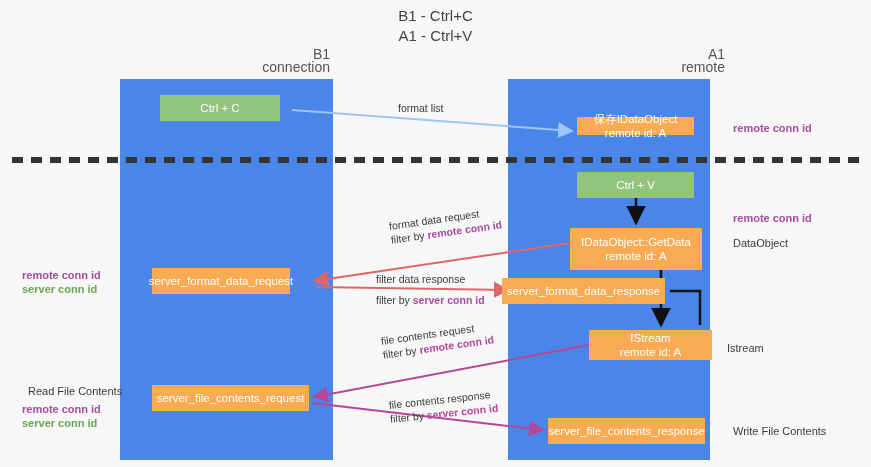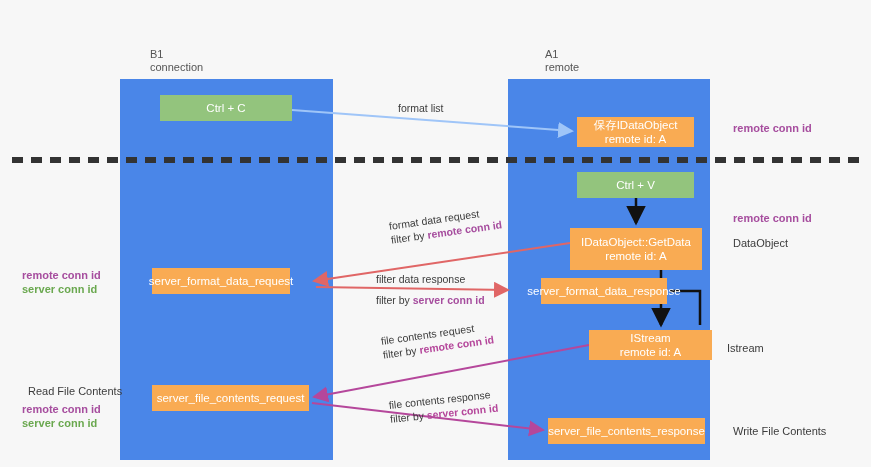--- a/index.html
+++ b/index.html
@@ -3,40 +3,40 @@
 <meta charset="utf-8">
 <style>
   html,body{margin:0;padding:0;background:#f7f7f7;}
   body{width:871px;height:467px;position:relative;overflow:hidden;
        font-family:"Liberation Sans","DejaVu Sans",sans-serif;color:#3c3c3c;}
   #stage{position:absolute;inset:0;}
   .abs{position:absolute;}
 
   .title{left:0;top:6px;width:871px;text-align:center;font-size:15px;line-height:20px;color:#444;}
 
-  .colhead{font-size:11px;line-height:13px;text-align:left;color:#555;}
+  .colhead{font-size:14px;line-height:13px;text-align:right;color:#555;}
   #head-b1{left:150px;top:48px;width:180px;}
   #head-a1{left:545px;top:48px;width:180px;}
 
   .lane{background:#4a86e8;}
   #lane-b1{left:120px;top:79px;width:213px;height:381px;}
   #lane-a1{left:508px;top:79px;width:202px;height:381px;}
 
   .node{position:absolute;box-sizing:border-box;display:flex;flex-direction:column;
         align-items:center;justify-content:center;color:#fff;font-size:11.5px;
         line-height:14px;text-align:center;padding:3px 6px;}
   .green{background:#93c47d;}
   .orange{background:#f9ab53;}
 
-  #n-ctrlc{left:160px;top:95px;width:132px;height:26px;}
-  #n-dataobj{left:577px;top:117px;width:117px;height:30px;}
+  #n-ctrlc{left:160px;top:95px;width:120px;height:26px;}
+  #n-dataobj{left:577px;top:117px;width:117px;height:18px;}
   #n-ctrlv{left:577px;top:172px;width:117px;height:26px;}
   #n-getdata{left:570px;top:228px;width:132px;height:42px;}
   #n-srvfmtreq{left:152px;top:268px;width:138px;height:26px;}
-  #n-srvfmtresp{left:541px;top:278px;width:126px;height:26px;}
+  #n-srvfmtresp{left:502px;top:278px;width:163px;height:26px;}
   #n-istream{left:589px;top:330px;width:123px;height:30px;}
   #n-srvfilereq{left:152px;top:385px;width:157px;height:26px;}
   #n-srvfileresp{left:548px;top:418px;width:157px;height:26px;}
 
   .sidelabel{font-size:11px;line-height:14px;}
   .purple{color:#a64d9e;font-weight:bold;}
   .greenT{color:#6aa84f;font-weight:bold;}
   .plain{color:#3c3c3c;font-weight:normal;}
   .magenta{color:#b5479b;font-weight:bold;}
 
@@ -58,20 +58,24 @@
   #al-fcresp{left:388px;top:398px;transform:rotate(-6deg);transform-origin:left top;}
 
   svg.wires{position:absolute;left:0;top:0;width:871px;height:467px;pointer-events:none;}
   .dashsep{stroke:#333;stroke-width:6;stroke-dasharray:11 8;stroke-linecap:butt;}
 </style>
 </head>
 <body>
 
 <div id="stage">
 
+  <div class="abs title">
+    <div>B1 - Ctrl+C</div>
+    <div>A1 - Ctrl+V</div>
+  </div>
 
   <div class="abs colhead" id="head-b1">
     <div>B1</div>
     <div>connection</div>
   </div>
   <div class="abs colhead" id="head-a1">
     <div>A1</div>
     <div>remote</div>
   </div>
 

